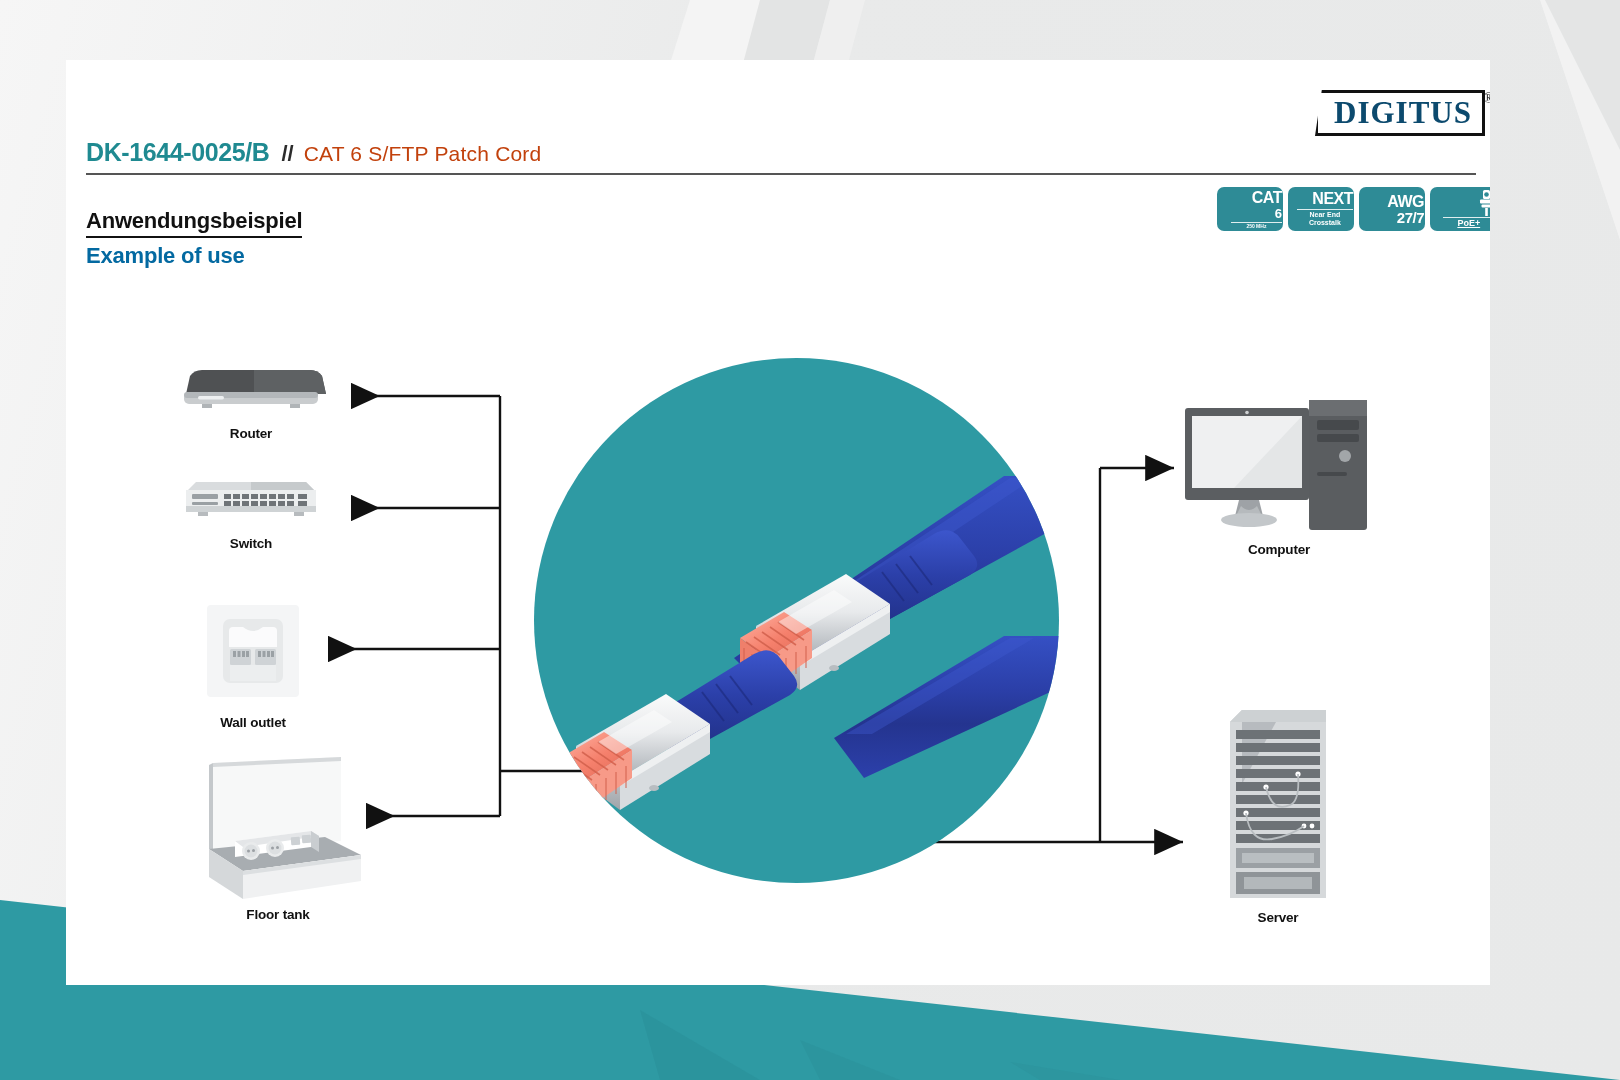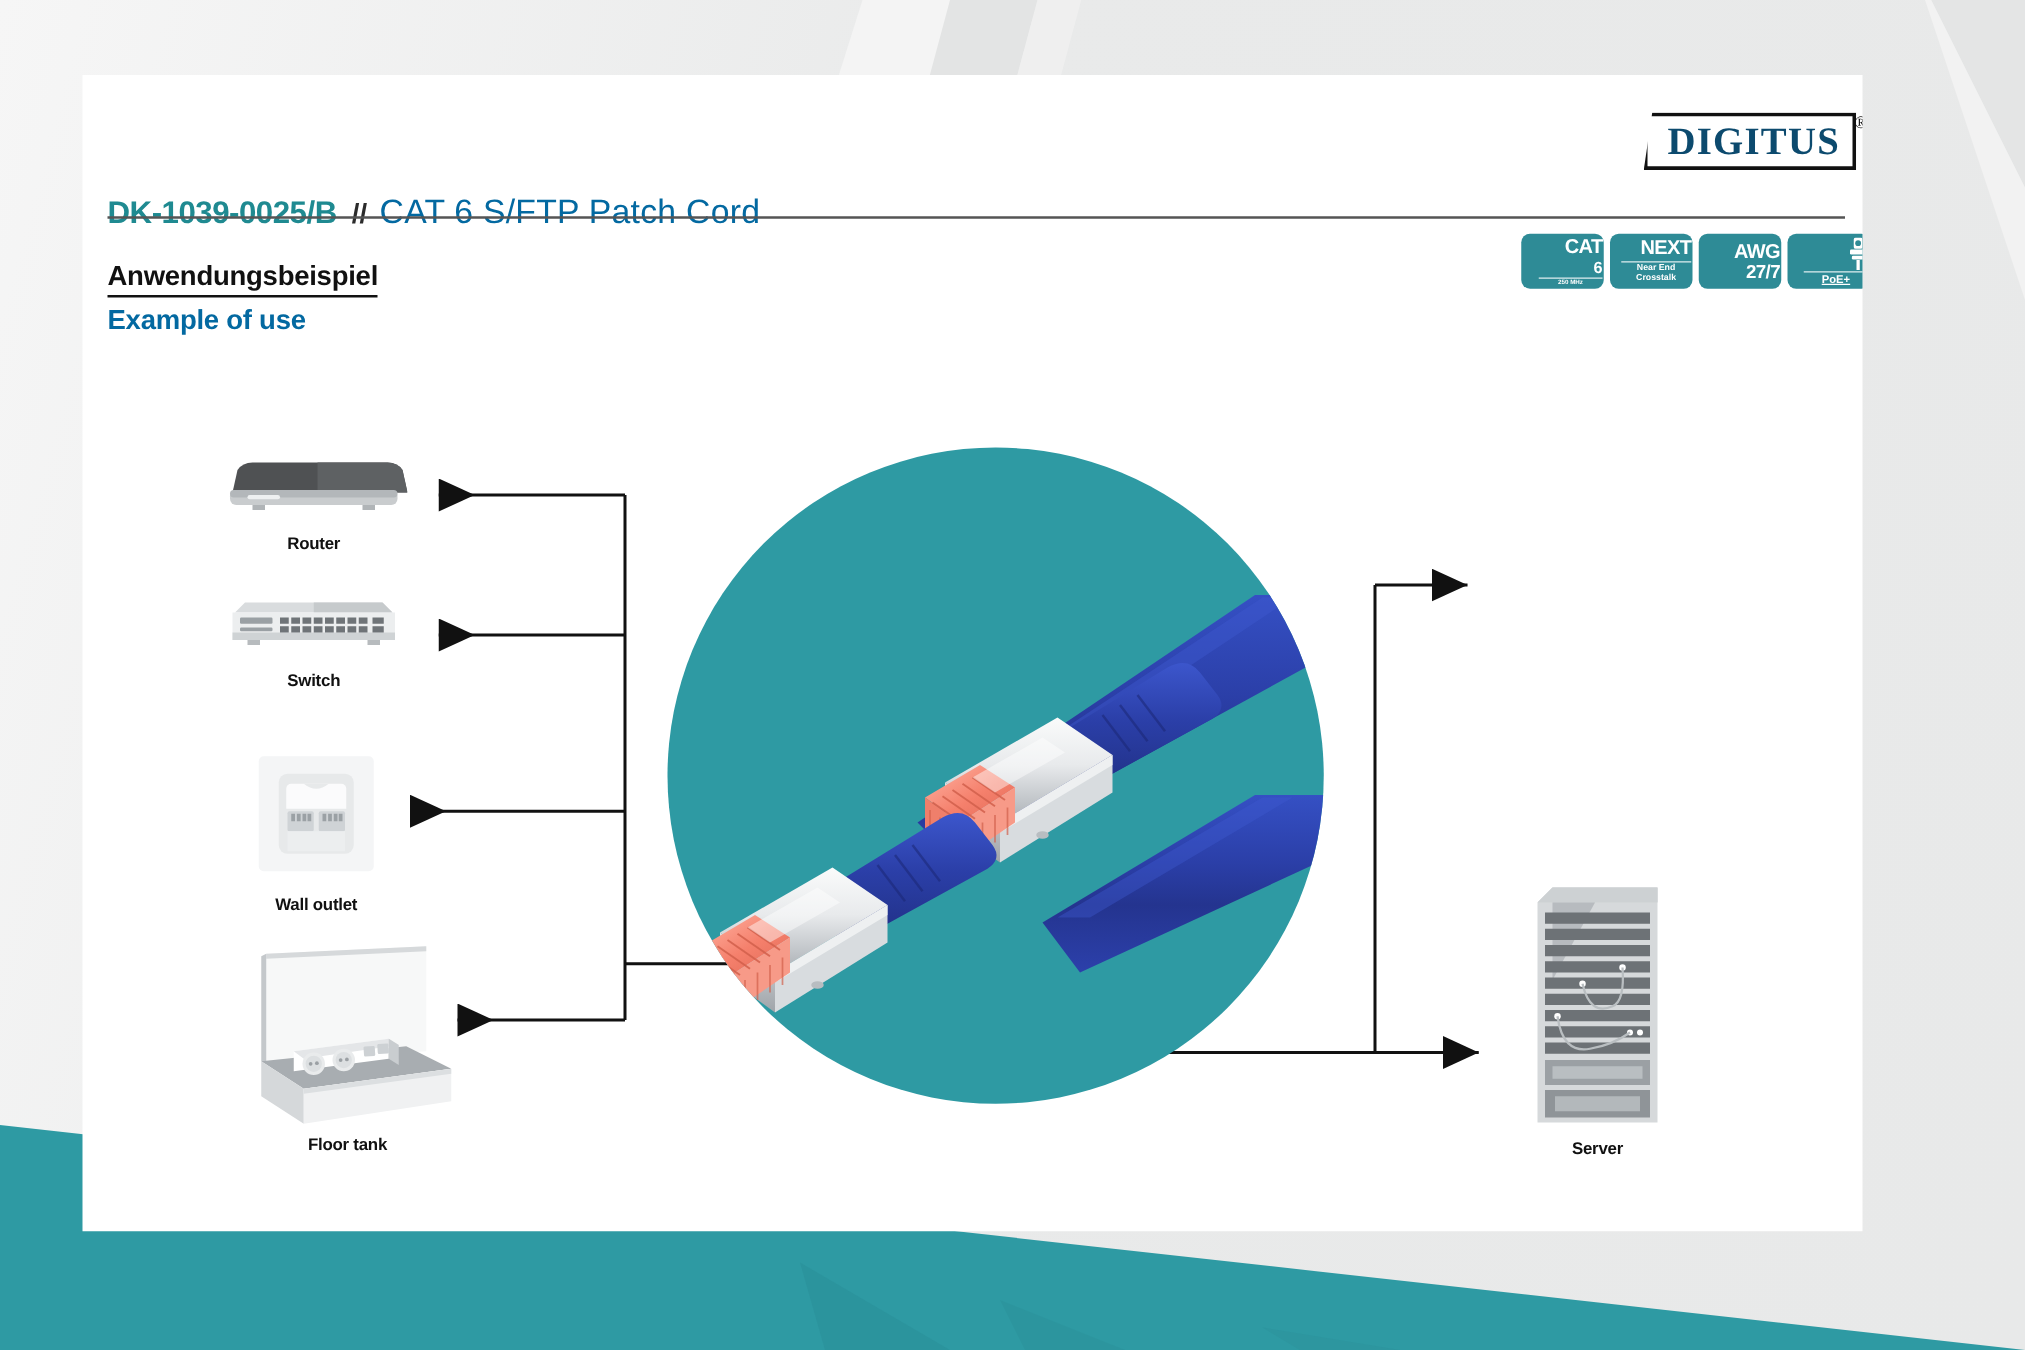--- a/index.html
+++ b/index.html
@@ -39,21 +39,21 @@
     display:flex; align-items:center; justify-content:center;
     font-family:"Liberation Serif", serif;
     font-weight:bold; font-size:31px; letter-spacing:1px; color:#0c4a6e;
     padding-left:6px;
   }
   .logo-reg { position:absolute; right:-9px; top:1px; font-family:"Liberation Serif",serif; font-size:14px; color:#111; }
 
   .title-row { position:absolute; left:20px; top:78px; width:1390px; display:flex; align-items:baseline; }
   .title-code { font-size:25px; font-weight:bold; color:#1f8a91; letter-spacing:-0.4px; }
   .title-sep { font-size:22px; font-weight:bold; color:#2b2b2b; margin:0 10px 0 12px; }
-  .title-name { font-size:27px; color:#0369a1; letter-spacing:0.2px;margin-top:16px; }
+  .title-name { font-size:21px; color:#c2410c; letter-spacing:0.2px; }
   .title-rule { position:absolute; left:20px; top:113px; width:1390px; height:2px; background:#555; }
 
   
   .sect { position:absolute; left:20px; top:148px; }
   .sect-de { font-size:22px; font-weight:bold; color:#111; display:inline-block; border-bottom:2px solid #111; padding-bottom:2px; letter-spacing:-0.2px; }
   .sect-en { font-size:22px; font-weight:bold; color:#0369a1; margin-top:5px; letter-spacing:-0.2px; }
 
   
   .badges { position:absolute; left:1151px; top:127px; display:flex; gap:5px; }
   .badge {
@@ -102,21 +102,21 @@
 
 <div class="card">
 
   <div class="logo-wrap">
     <div class="logo-box"></div>
     <div class="logo-text">DIGITUS</div>
     <span class="logo-reg">®</span>
   </div>
 
   <div class="title-row">
-    <span class="title-code">DK-1039-0025/B</span>
+    <span class="title-code">DK-1644-0025/B</span>
     <span class="title-sep">//</span>
     <span class="title-name">CAT 6 S/FTP Patch Cord</span>
   </div>
   <div class="title-rule"></div>
 
   <div class="sect">
     <div class="sect-de">Anwendungsbeispiel</div>
     <div class="sect-en">Example of use</div>
   </div>
 
@@ -291,20 +291,41 @@
         <circle cx="84" cy="97" r="9" fill="#e9ebec"></circle>
         <circle cx="84" cy="97" r="6.5" fill="#dcdfe1"></circle>
         <circle cx="81.5" cy="97" r="1.5" fill="#9ba0a4"></circle>
           <circle cx="86.5" cy="96.5" r="1.5" fill="#9ba0a4"></circle>
         <rect x="100" y="86" width="9" height="8" rx="1" fill="#cdd1d4" transform="rotate(-4 104 90)"></rect>
         <rect x="111" y="84" width="9" height="8" rx="1" fill="#cdd1d4" transform="rotate(-4 115 88)"></rect>
       </svg>
       <div class="node-label" style="margin-top:2px;">Floor tank</div>
     </div>
 
+    <div class="node" style="left:1108px;top:108px;width:210px;">
+      <svg width="200" height="150" viewBox="0 0 200 150">
+
+        <rect x="130" y="6" width="58" height="130" rx="3" fill="#5a5d60"></rect>
+        <rect x="130" y="6" width="58" height="16" fill="#6b6e71"></rect>
+        <rect x="138" y="26" width="42" height="10" rx="2" fill="#46494c"></rect>
+        <rect x="138" y="40" width="42" height="8" rx="2" fill="#46494c"></rect>
+        <circle cx="166" cy="62" r="6" fill="#a2a6a9"></circle>
+        <rect x="138" y="78" width="30" height="4" rx="2" fill="#46494c"></rect>
+
+        <rect x="6" y="14" width="124" height="92" rx="3" fill="#5b5e61"></rect>
+        <rect x="13" y="22" width="110" height="72" fill="#eff0f1"></rect>
+        <polygon points="123,22 123,94 55,94" fill="#e4e6e7"></polygon>
+        <circle cx="68" cy="18.5" r="1.8" fill="#cfd2d4"></circle>
+
+        <path d="M60 106 h20 l4 16 h-28 z" fill="#9ea2a6"></path>
+        <path d="M62 112 q8 8 16 0 l5 10 h-26 z" fill="#b6babd"></path>
+        <ellipse cx="70" cy="126" rx="28" ry="7" fill="#c3c7ca"></ellipse>
+      </svg>
+      <div class="node-label" style="margin-top:-6px;">Computer</div>
+    </div>
 
     <div class="node" style="left:1122px;top:418px;width:180px;">
       <svg width="120" height="200" viewBox="0 0 120 200">
         <rect x="12" y="18" width="96" height="176" fill="#d6d9db"></rect>
         <path d="M12 18 L24 6 L108 6 L108 18 Z" fill="#c3c7ca"></path>
         <path d="M24 6 L108 6 L108 18 L12 18 Z" fill="#cdd1d3"></path>
         <polygon points="24,18 58,18 24,80" fill="#9ea3a7" opacity=".55"></polygon>
         <g fill="#6d7276">
           <rect x="18" y="26" width="84" height="9"></rect>
           <rect x="18" y="39" width="84" height="9"></rect>

